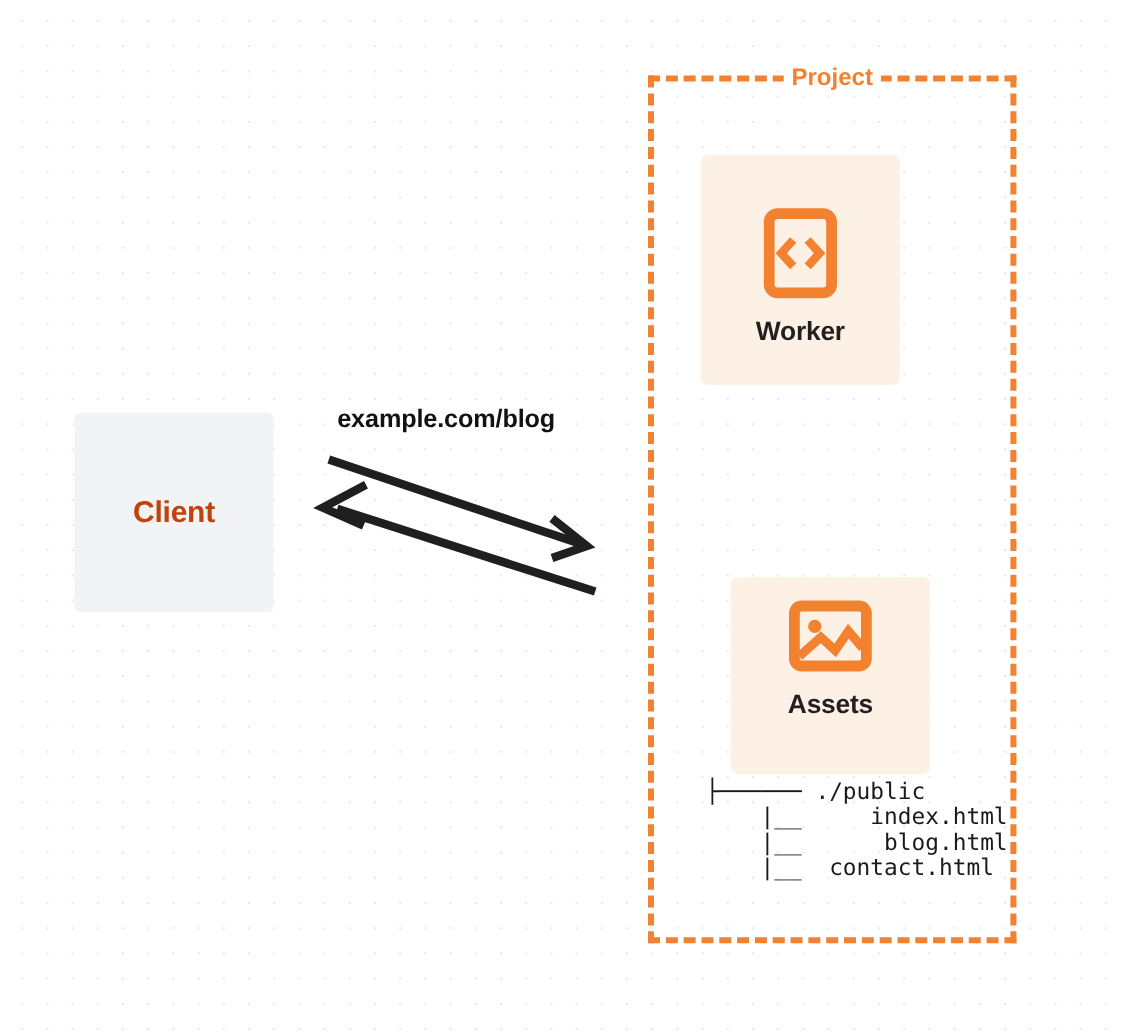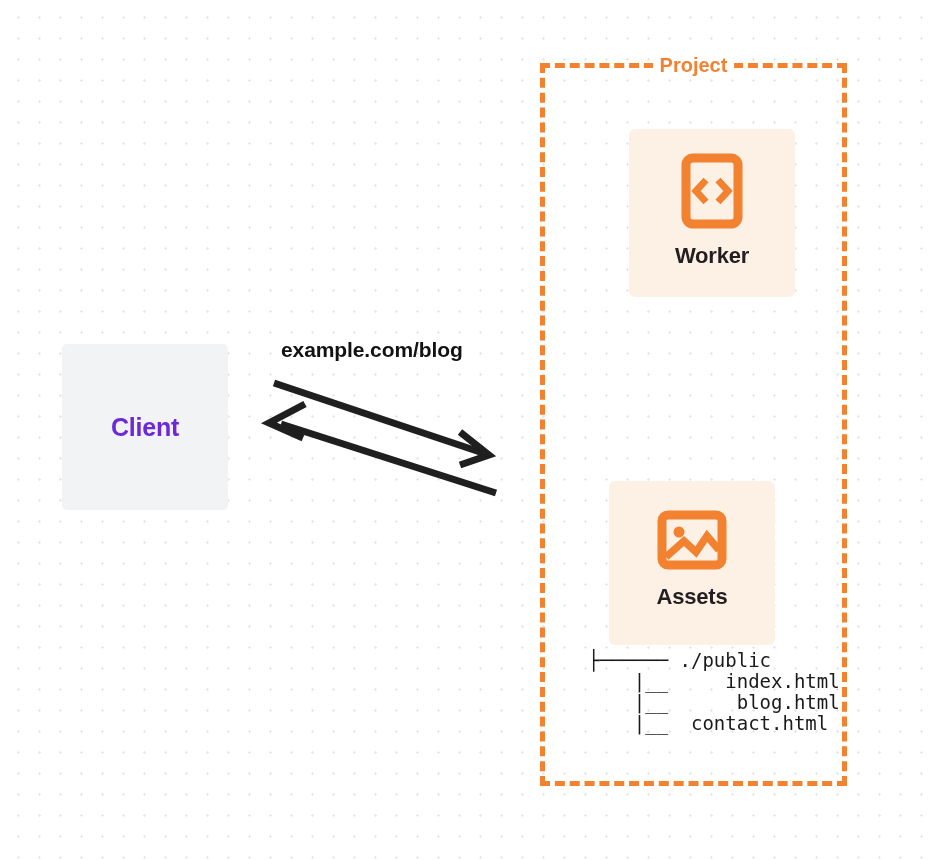--- a/index.html
+++ b/index.html
@@ -32,21 +32,21 @@
     height: 166px;
     background: #f2f3f4;
     border-radius: 5px;
     display: flex;
     align-items: center;
     justify-content: center;
   }
   #client-box .node-label {
     font-size: 25px;
     font-weight: bold;
-    color: #6d28d9;
+    color: #c2410c;
     letter-spacing: -0.2px;
   }
 
   
   #arrows {
     position: absolute;
     left: 255px;
     top: 365px;
     width: 260px;
     height: 145px;
@@ -94,30 +94,30 @@
     position: absolute;
     width: 166px;
     background: #fdf1e5;
     border-radius: 6px;
     display: flex;
     flex-direction: column;
     align-items: center;
     box-sizing: border-box;
   }
   #worker-card {
-    left: 629px;
+    left: 584px;
     top: 129px;
-    height: 168px;
-    padding-top: 24px;
+    height: 192px;
+    padding-top: 44px;
   }
   #assets-card {
     left: 609px;
     top: 481px;
     height: 164px;
-    padding-top: 29px;
+    padding-top: 19px;
   }
   .service-card .node-label {
     font-size: 22px;
     font-weight: bold;
     color: #231f20;
     letter-spacing: -0.2px;
     margin-top: 14px;
   }
   .icon-wrap {
     display: block;

